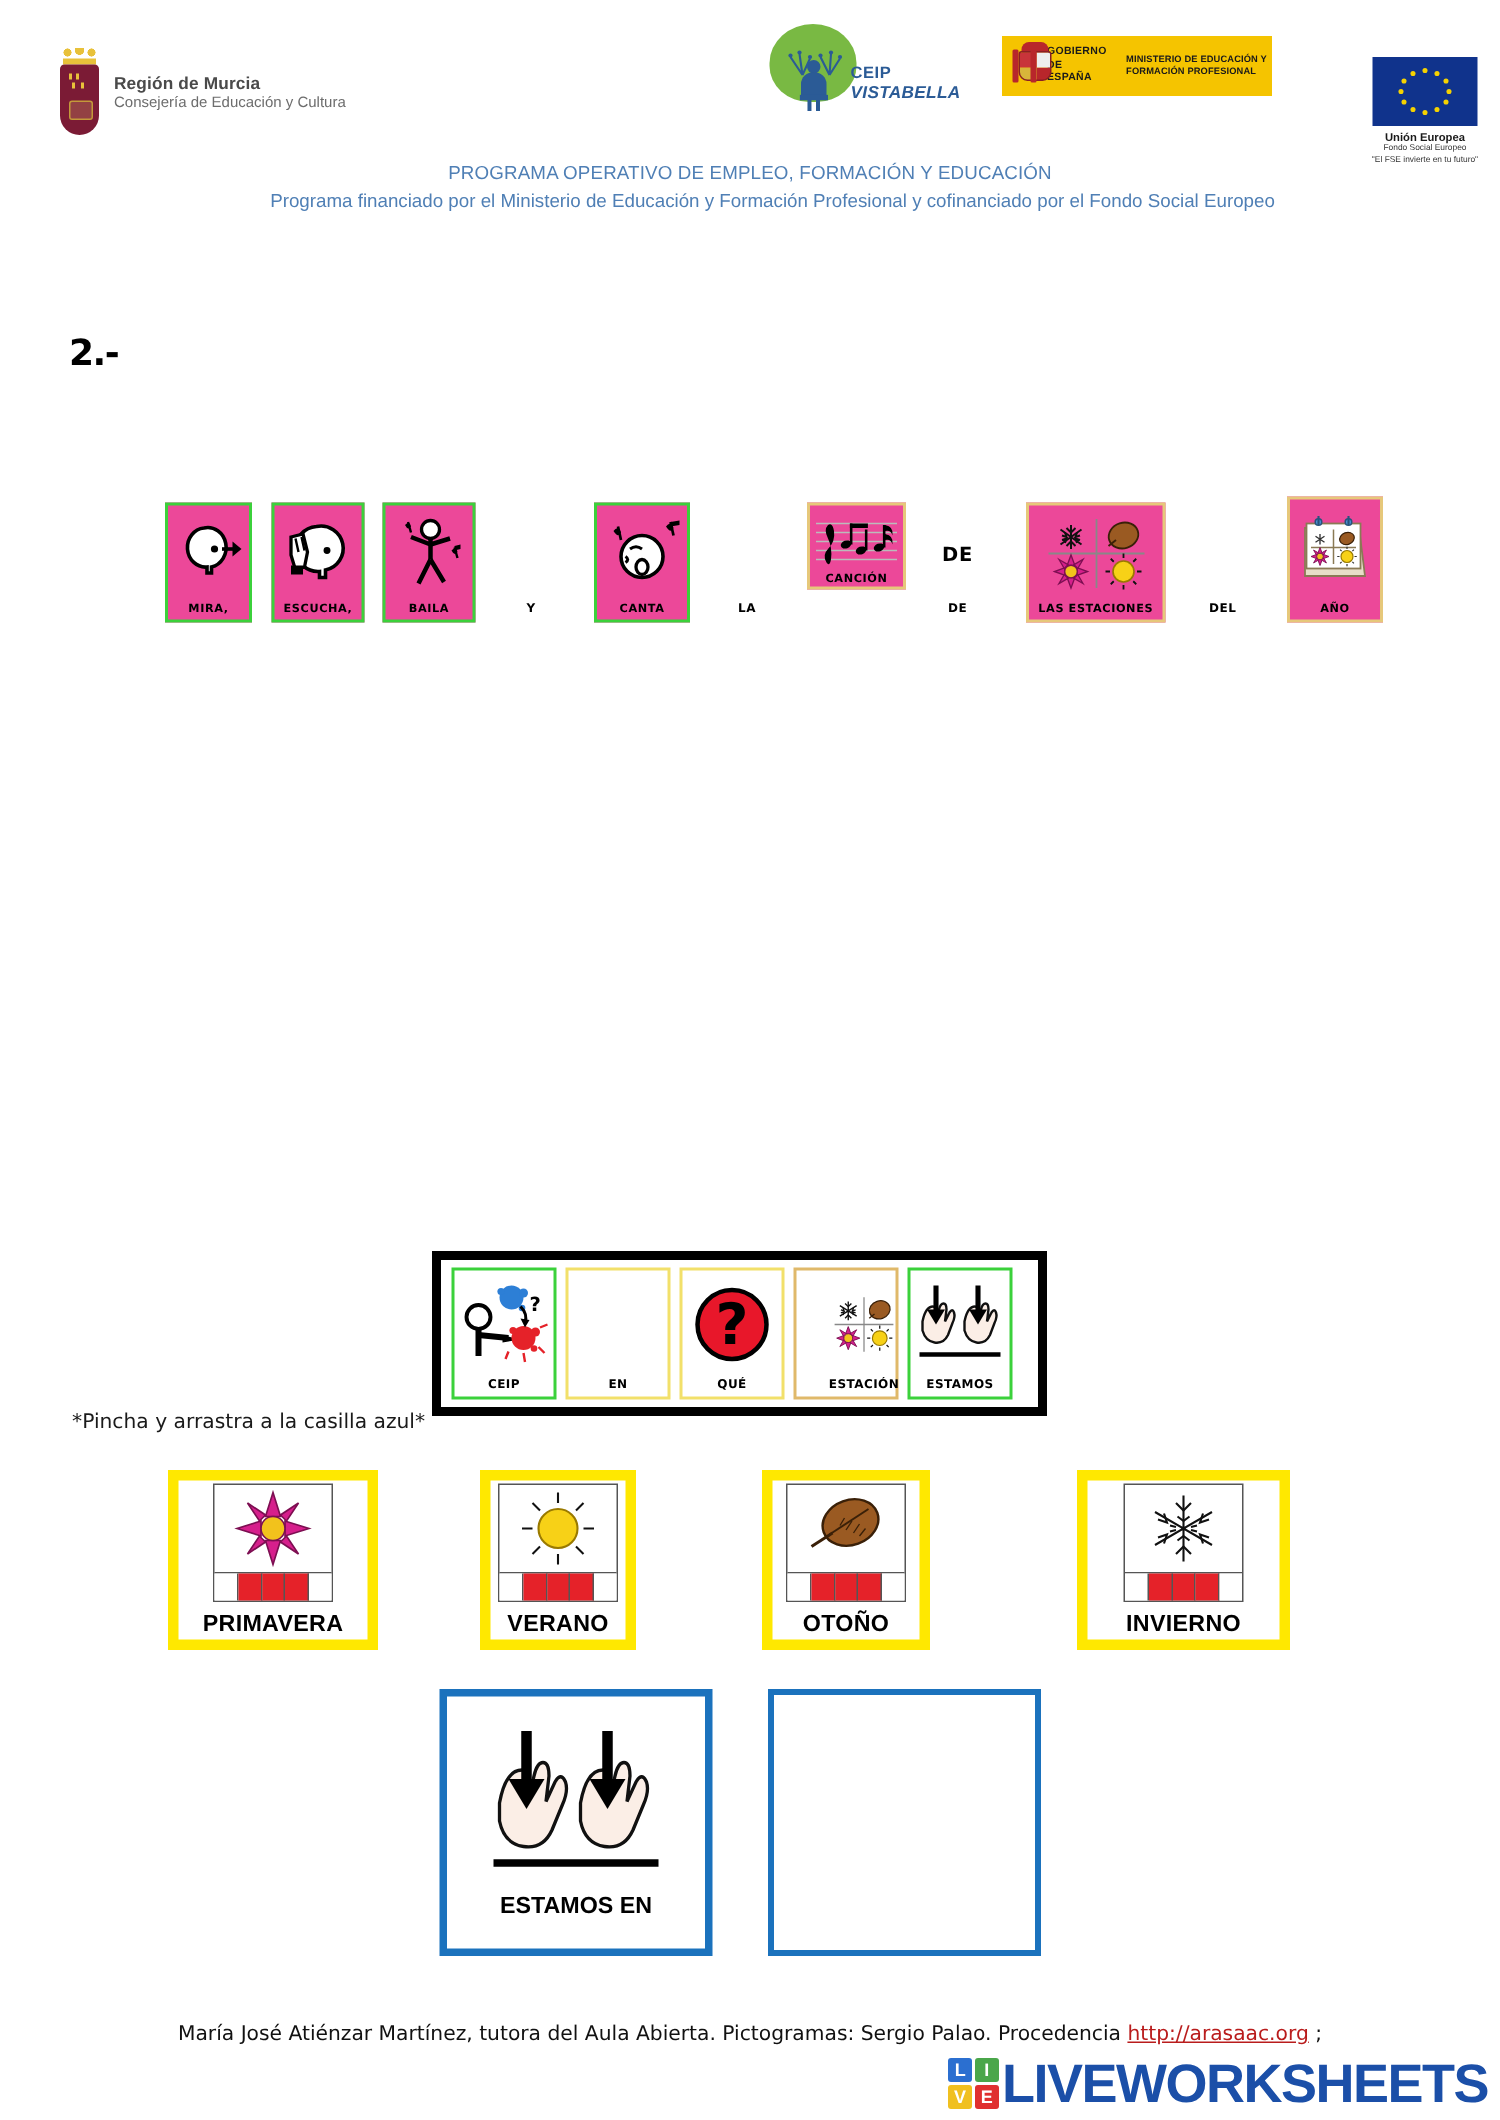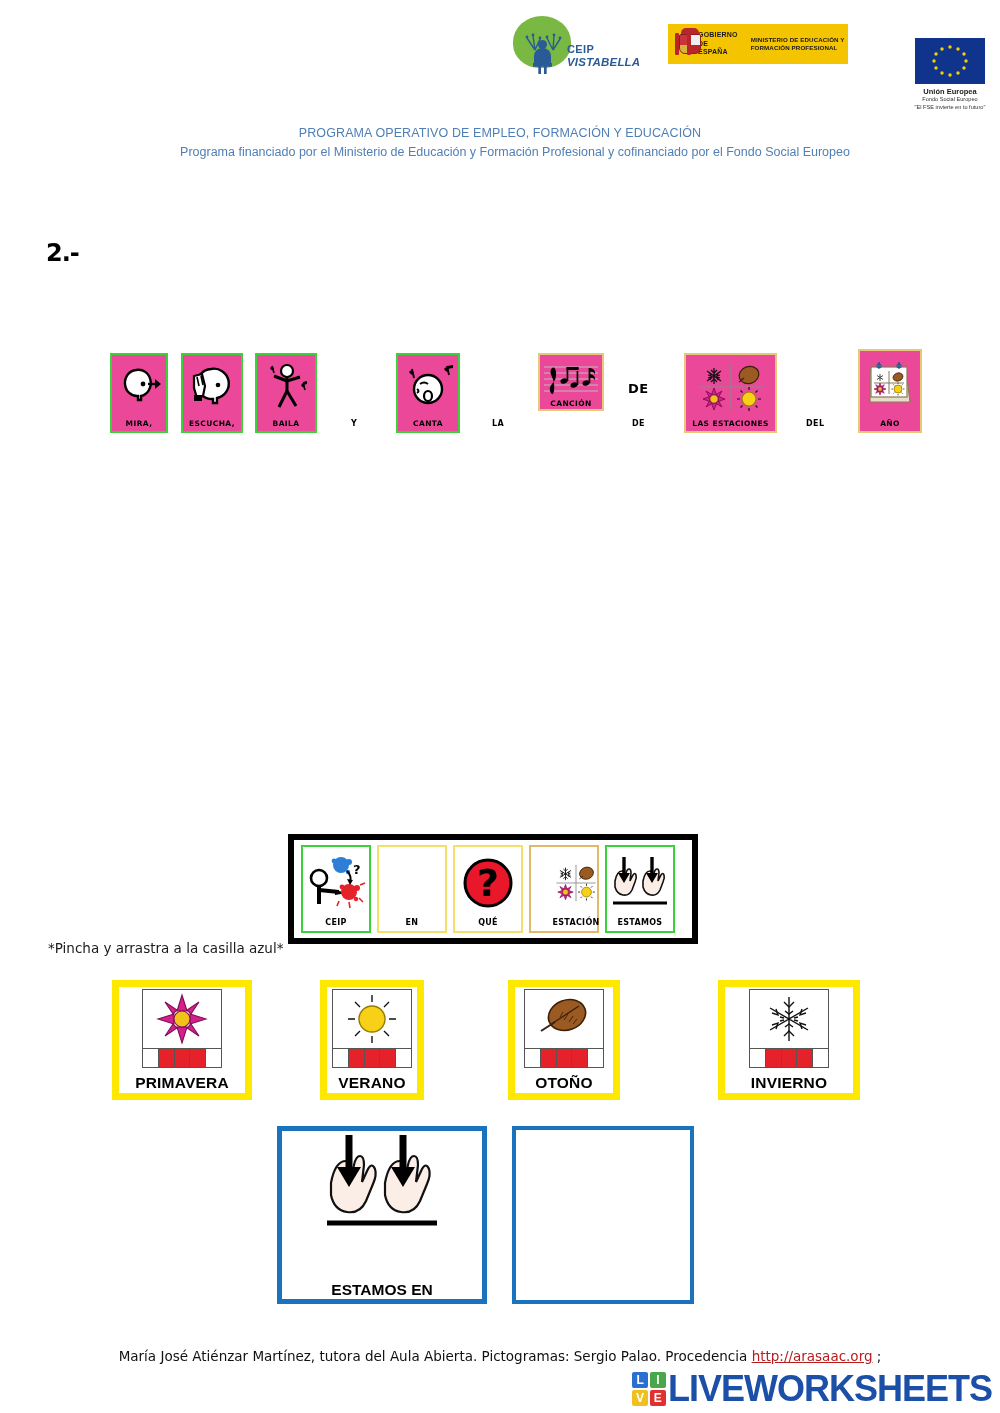--- a/index.html
+++ b/index.html
@@ -99,21 +99,21 @@
 
   
   .logo-eu { position:absolute; left:904px; top:38px; width:92px; text-align:center; }
   .eu-flag {
     width:70px; height:46px; background:#10338c; margin:0 auto; position:relative;
   }
   .eu-name { font-size:7.5px; color:#1a1a1a; margin-top:3px; font-weight:600; }
   .eu-sub  { font-size:5.6px; color:#333; line-height:1.35; }
 
   
-  .program-text { text-align:center; margin-top:18px; }
+  .program-text { text-align:center; margin-top:0; }
   .program-text .pt1 { font-size:12.5px; color:#4f7fb5; letter-spacing:.1px; }
   .program-text .pt2 { font-size:12.5px; color:#4f7fb5; margin-top:5px;padding-left:30px; }
 
   
   .sentence-row { position:relative; height:110px; margin-top:22px; }
   .qnum {
     position:absolute; left:46px; top:58px;
     font-size:24px; font-weight:700; letter-spacing:-1px;
     font-family:"DejaVu Sans", sans-serif;
   }
@@ -217,20 +217,30 @@
     font-family:"Liberation Sans", sans-serif; margin-left:2px;
   }
 
   svg { display:block; }
 </style>
 </head>
 <body>
 
 <div class="header-logos">
 
+  <div class="logo-murcia">
+    <div class="murcia-shield">
+      <div class="murcia-crown"></div>
+      <div class="murcia-body"></div>
+    </div>
+    <div class="txt">
+      <div class="l1">Región de Murcia</div>
+      <div class="l2">Consejería de Educación y Cultura</div>
+    </div>
+  </div>
 
   <div class="logo-ceip">
     <div class="ceip-tree"></div>
     <div class="ceip-figure">
       <div class="ceip-head"></div>
       <div class="ceip-torso"></div>
       <div class="ceip-base"></div>
     </div>
     <svg width="60" height="34" style="position:absolute;left:8px;top:14px">
       <g stroke="#2b5b96" stroke-width="1.4" fill="none">
@@ -676,21 +686,21 @@
       <i></i>
         <i class="on"></i>
         <i class="on"></i>
         <i class="on"></i>
         <i></i>
     </div>
   </div>
   <div class="season-label">INVIERNO</div>
 </div>
 
-<div class="answer-card" style="left:277px;top:1126px;width:210px;height:178px;justify-content:space-between;">
+<div class="answer-card" style="left:293px;top:1126px;width:182px;height:178px;">
   <div>
     <svg width="122" height="108" viewBox="0 0 122 108">
       <g fill="#fbeee6" stroke="#111" stroke-width="2.2">
         <path d="M10 52 q4 -22 15 -22 q4 0 4 8 l0 13 l4 -17 q2 -9 6 -9 q4 0 4 9 l-2 17 l6 -13 q4 -7 7 0 q2 6 -2 15 l-7 17 q-6 13 -19 11 q-13 -2 -16 -17z"></path>
         <path d="M64 52 q4 -22 15 -22 q4 0 4 8 l0 13 l4 -17 q2 -9 6 -9 q4 0 4 9 l-2 17 l6 -13 q4 -7 7 0 q2 6 -2 15 l-7 17 q-6 13 -19 11 q-13 -2 -16 -17z"></path>
       </g>
       <g stroke="#000" stroke-width="7">
         <path d="M28 4 L28 38"></path>
           <path d="M82 4 L82 38"></path>
       </g>

